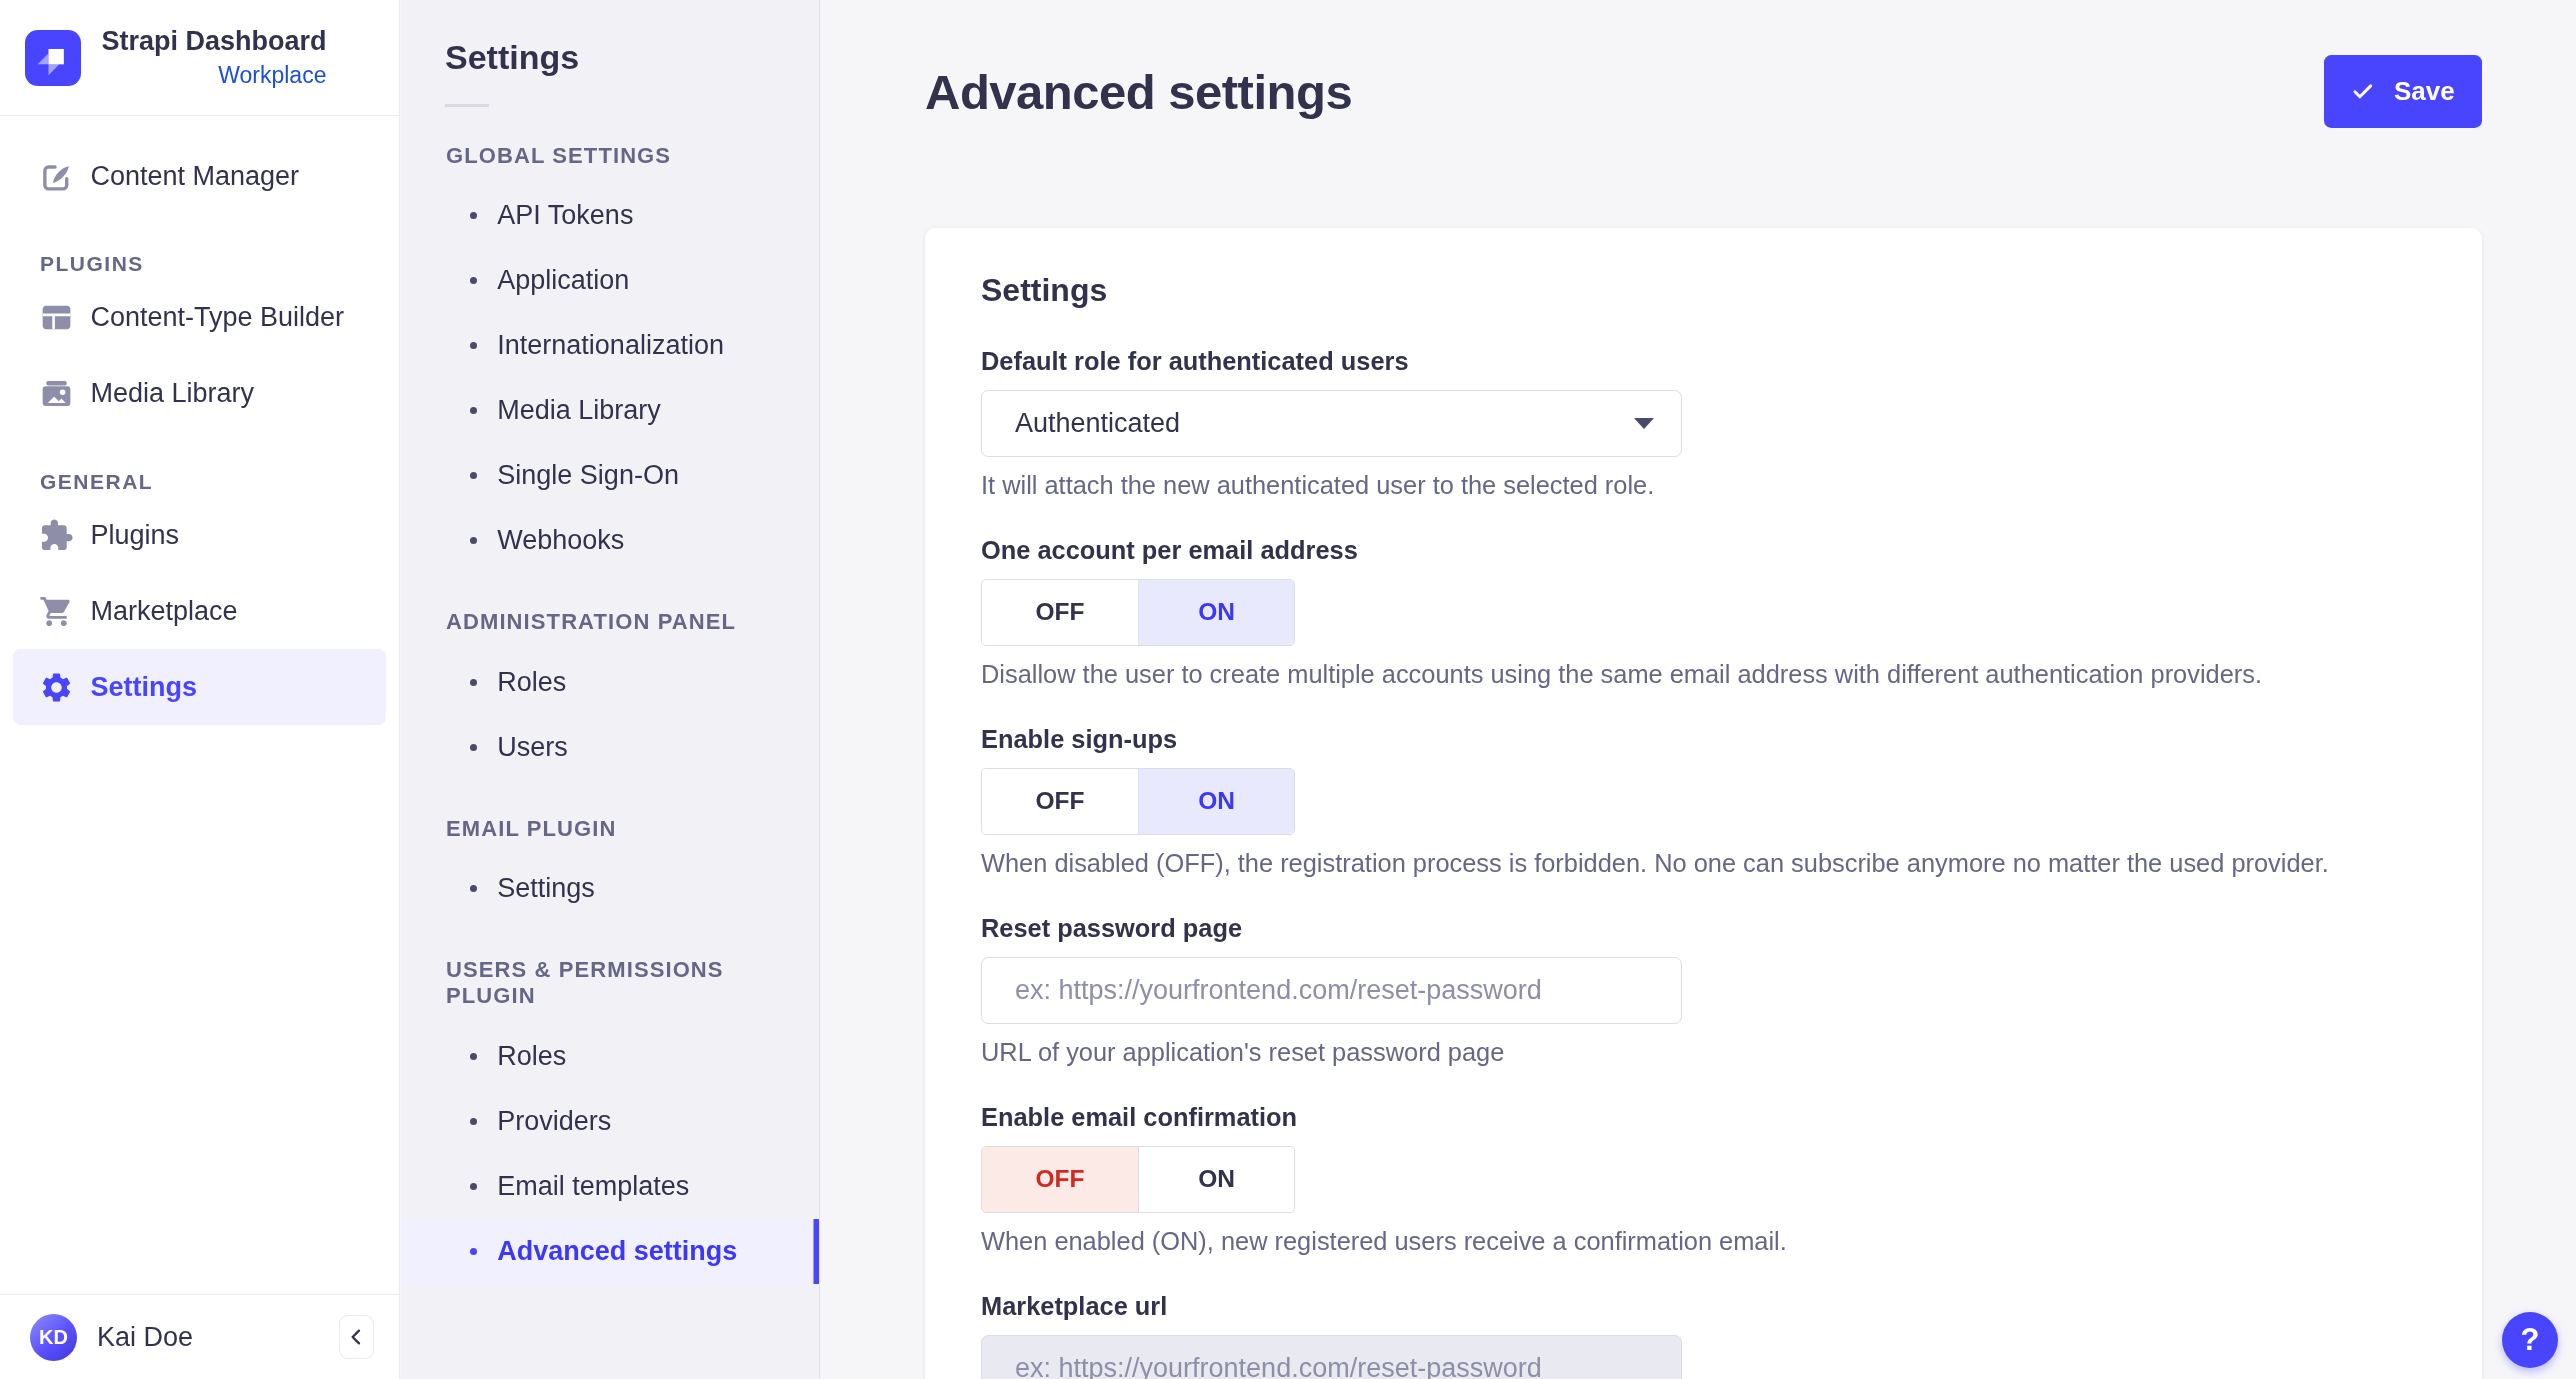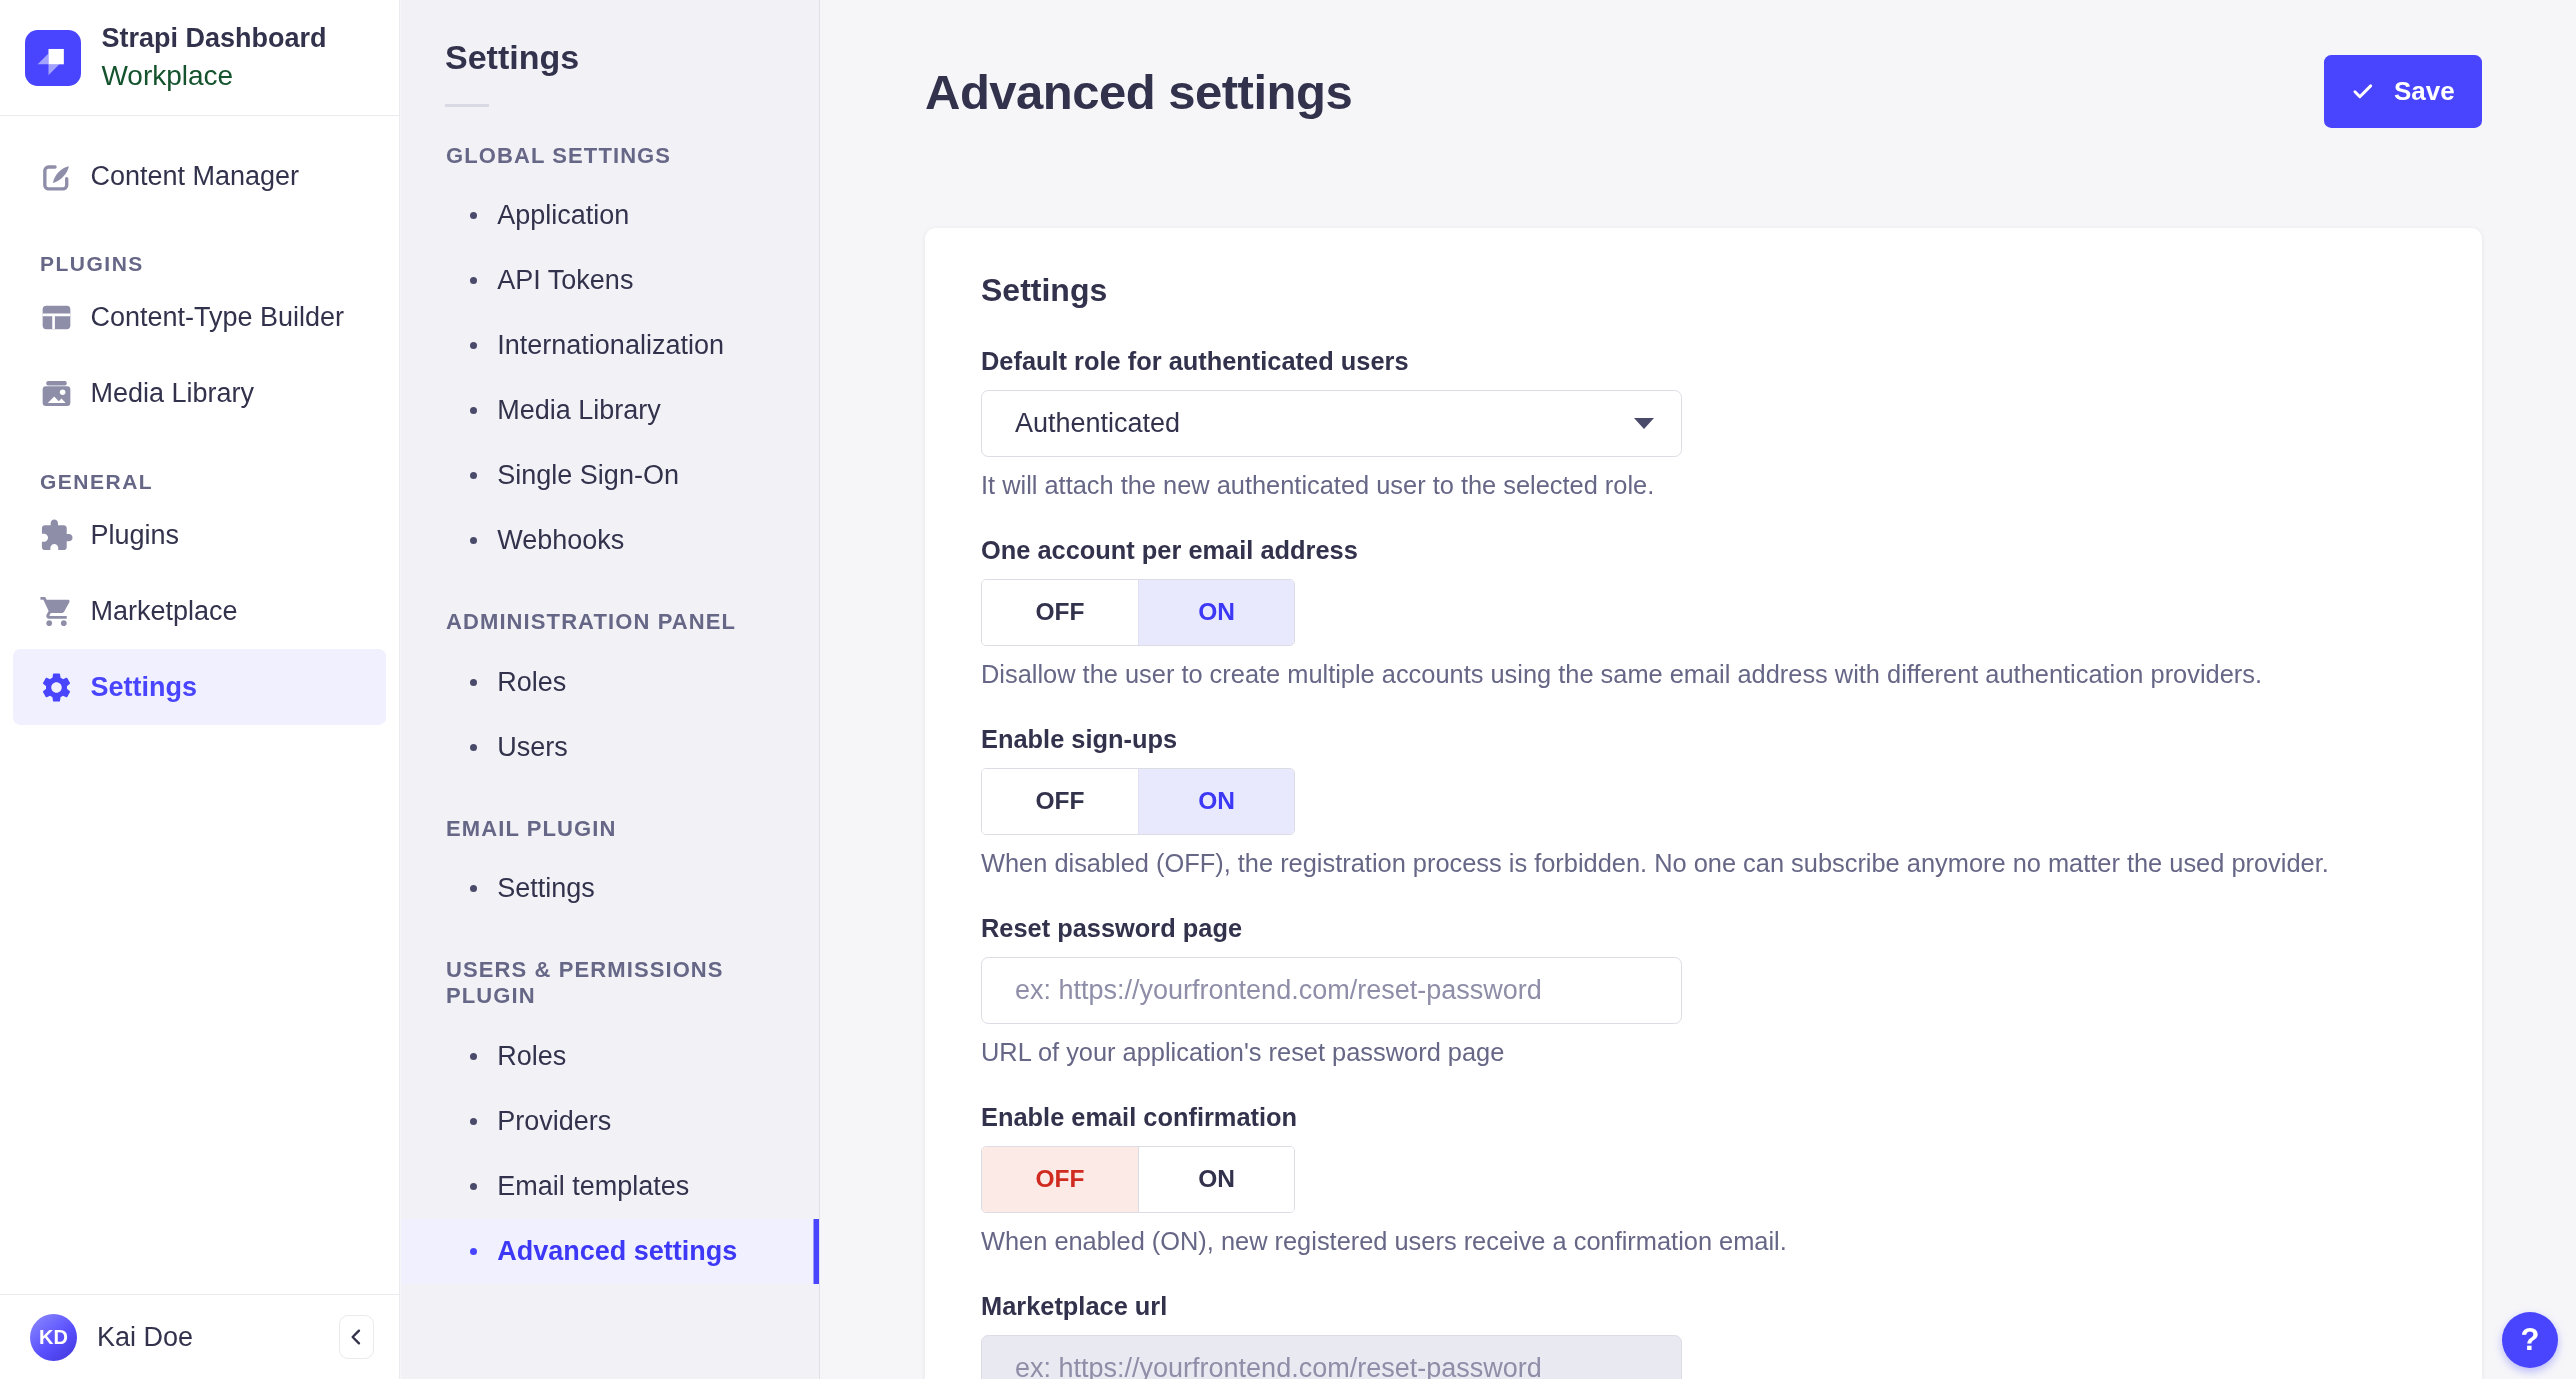--- a/index.html
+++ b/index.html
@@ -18,21 +18,21 @@
   .brand {
     height:116px; display:flex; align-items:center; padding:0 25.4px;
     border-bottom:0.9px solid #eaeaef;
   }
   .brand-logo {
     width:56px; height:56px; border-radius:12.7px; background:#4945ff;
     flex:0 0 auto; display:flex; align-items:center; justify-content:center;
   }
   .brand-text { margin-left:20px; line-height:1.25; }
   .brand-title { font-size:27px; font-weight:700; color:#32324d; }
-  .brand-sub   { font-size:28px; color:#14532d; margin-top:1.8px; }
+  .brand-sub   { font-size:23px; color:#1d4ed8; margin-top:1.8px;text-align:right; }
 
   .side-scroll { padding-top:22px; }
   .side-item {
     height:76px; display:flex; align-items:center; padding:0 25.4px 0 38px;
     cursor:pointer;
   }
   .side-item .ic { width:36px; height:36px; flex:0 0 auto; display:flex; align-items:center; justify-content:center; }
   .side-item .lbl { margin-left:16.4px; font-size:27px; font-weight:500; color:#32324d; }
   .side-item.active {
     margin:0 12.7px; padding-left:25.4px; border-radius:7.3px; background:#f0f0ff;
@@ -249,25 +249,25 @@
 
   <nav class="subnav">
     <div class="subnav-title">Settings</div>
     <div class="subnav-rule"></div>
 
     <div class="subnav-section">
       <div class="subnav-header">GLOBAL SETTINGS</div>
       <ul>
         <li>
             <span class="dot"></span>
+            <span class="txt">API Tokens</span>
+          </li>
+        <li>
+            <span class="dot"></span>
             <span class="txt">Application</span>
-          </li>
-        <li>
-            <span class="dot"></span>
-            <span class="txt">API Tokens</span>
           </li>
         <li>
             <span class="dot"></span>
             <span class="txt">Internationalization</span>
           </li>
         <li>
             <span class="dot"></span>
             <span class="txt">Media Library</span>
           </li>
         <li>

